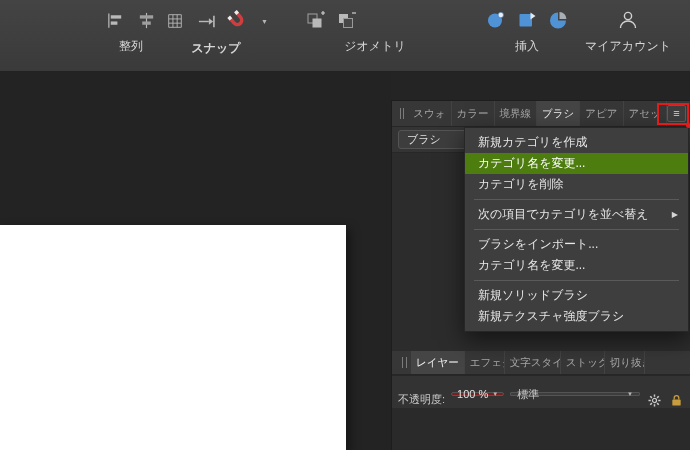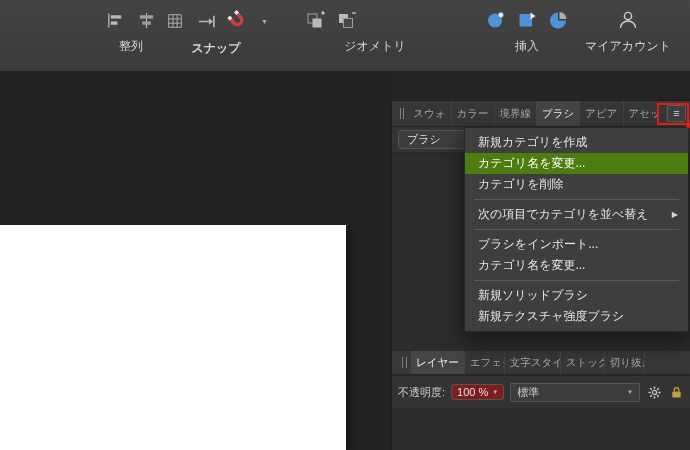--- a/index.html
+++ b/index.html
@@ -70,21 +70,21 @@
 
   .cat-row { height:26px; background:#343434; border-bottom:1px solid #272727;
              display:flex; align-items:center; padding:0 6px; flex:none; }
   .cat-dd  { flex:1; height:19px; background:#3d3d3d; border:1px solid #545454; border-radius:3px;
              display:flex; align-items:center; padding:0 8px; font-size:11px; color:#e0e0e0; }
 
   .brush-list { flex:1; background:#2c2c2c; }
 
   .opacity-row {
     height:26px; background:#333333; border-top:1px solid #272727;
-    display:flex; align-items:center; gap:6px; padding:16px 6px;
+    display:flex; gap:6px; padding:16px 6px;
     font-size:11px; color:#c9c9c9; flex:none;
   }
   .val-box {
     display:flex; align-items:center; gap:4px;
     background:#7f1d1d; border:1px solid #545454; border-radius:3px;
     padding:1px 5px; color:#e3e3e3;
   }
   .blend-box {
     flex:1; display:flex; align-items:center; justify-content:space-between;
     background:#3d3d3d; border:1px solid #545454; border-radius:1px;

